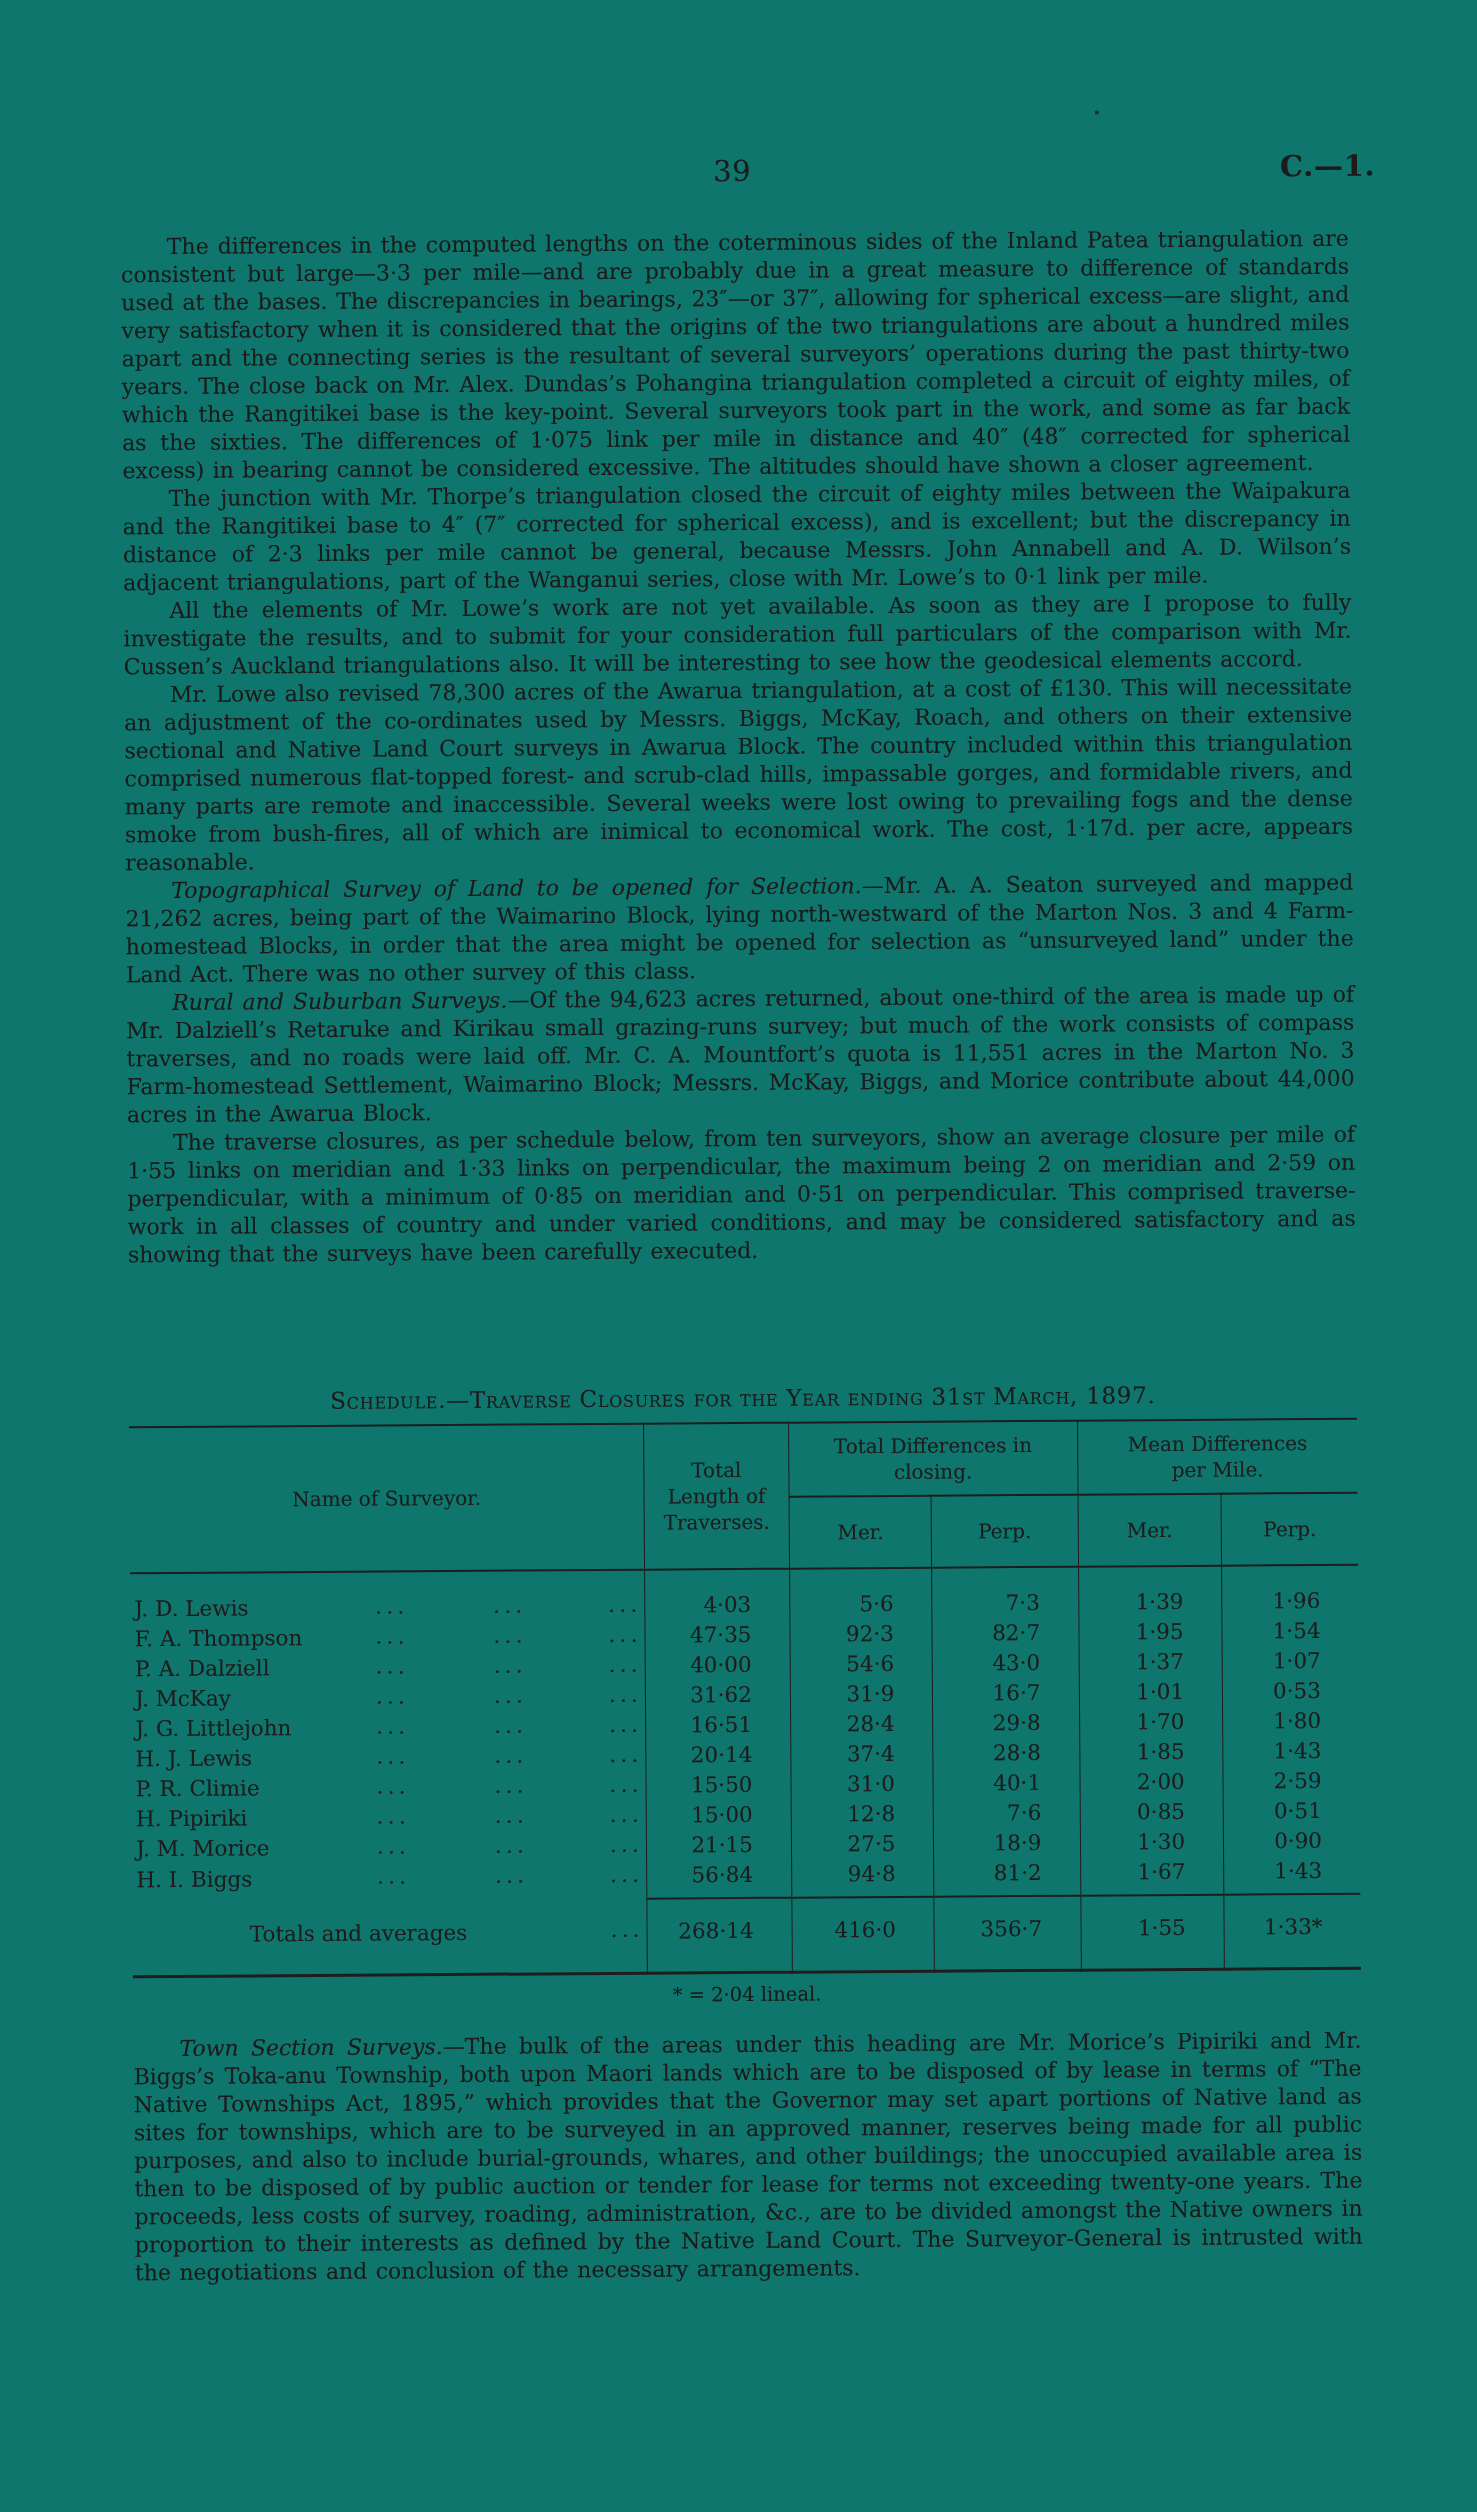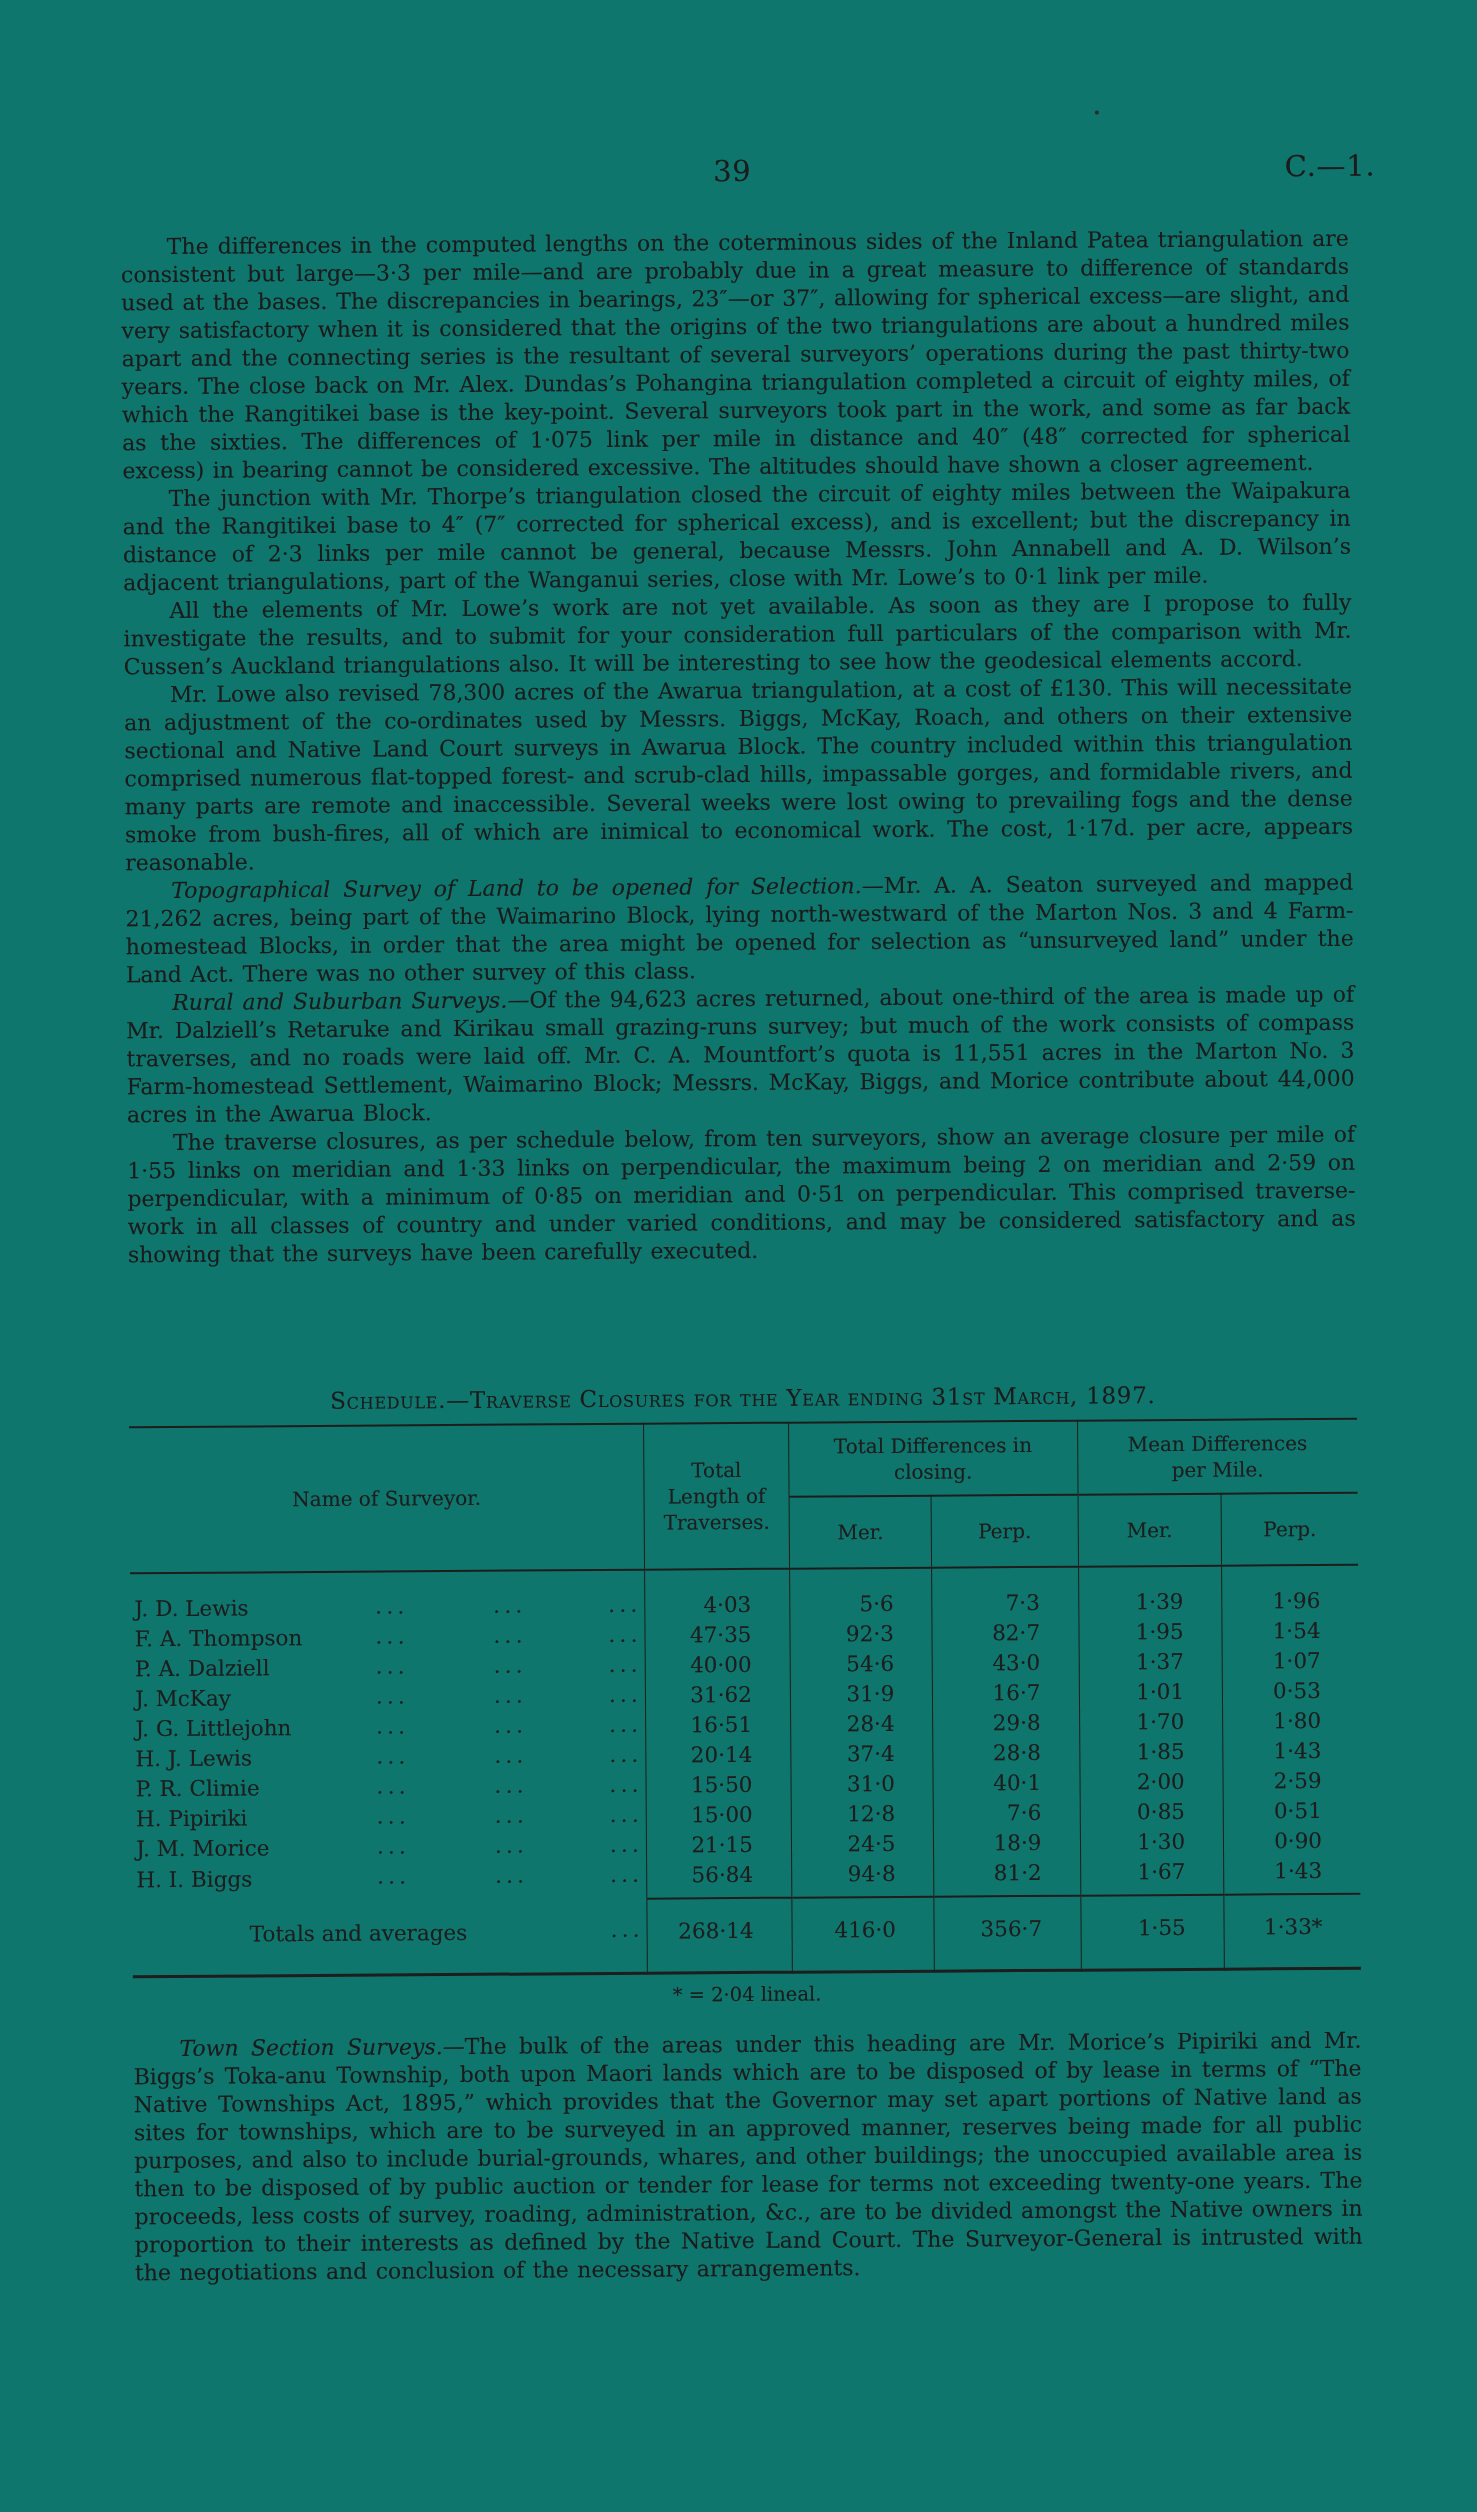--- a/index.html
+++ b/index.html
@@ -20,21 +20,21 @@
   }
   .ink { text-shadow: 0 0 0.4px rgba(25,25,25,0.35); }
 
   
   .page-num {
     position: absolute; top: 154px; left: 0; width: 100%;
     text-align: center; font-size: 29px; letter-spacing: 0.7px;
   }
   .doc-ref {
     position: absolute; top: 153px; right: 96px;
-    font-size: 29px; font-weight: normal; letter-spacing: 0.7px;
+    font-size: 29px; font-weight: bold; letter-spacing: 0.7px;
   }
   .speck {
     position: absolute; top: 113px; left: 1102px;
     width: 3.5px; height: 3.5px; background: #2a2a2a; border-radius: 50%;
   }
 
   
   .body-text {
     position: absolute; top: 229px; left: 127px; width: 1228px;
   }
@@ -217,21 +217,21 @@
               <td class="c-num bl">12·8</td>
               <td class="c-num bl">7·6</td>
               <td class="c-num bl">0·85</td>
               <td class="c-num bl">0·51</td>
             </tr>
             <tr>
               <td>
                 <div class="name-flex"><span>J. M. Morice</span><span class="dots dots-1">...</span><span class="dots dots-2">...</span><span class="dots dots-3">...</span></div>
               </td>
               <td class="c-num bl">21·15</td>
-              <td class="c-num bl">24·5</td>
+              <td class="c-num bl">27·5</td>
               <td class="c-num bl">18·9</td>
               <td class="c-num bl">1·30</td>
               <td class="c-num bl">0·90</td>
             </tr>
             <tr>
               <td>
                 <div class="name-flex"><span>H. I. Biggs</span><span class="dots dots-1">...</span><span class="dots dots-2">...</span><span class="dots dots-3">...</span></div>
               </td>
               <td class="c-num bl">56·84</td>
               <td class="c-num bl">94·8</td>

